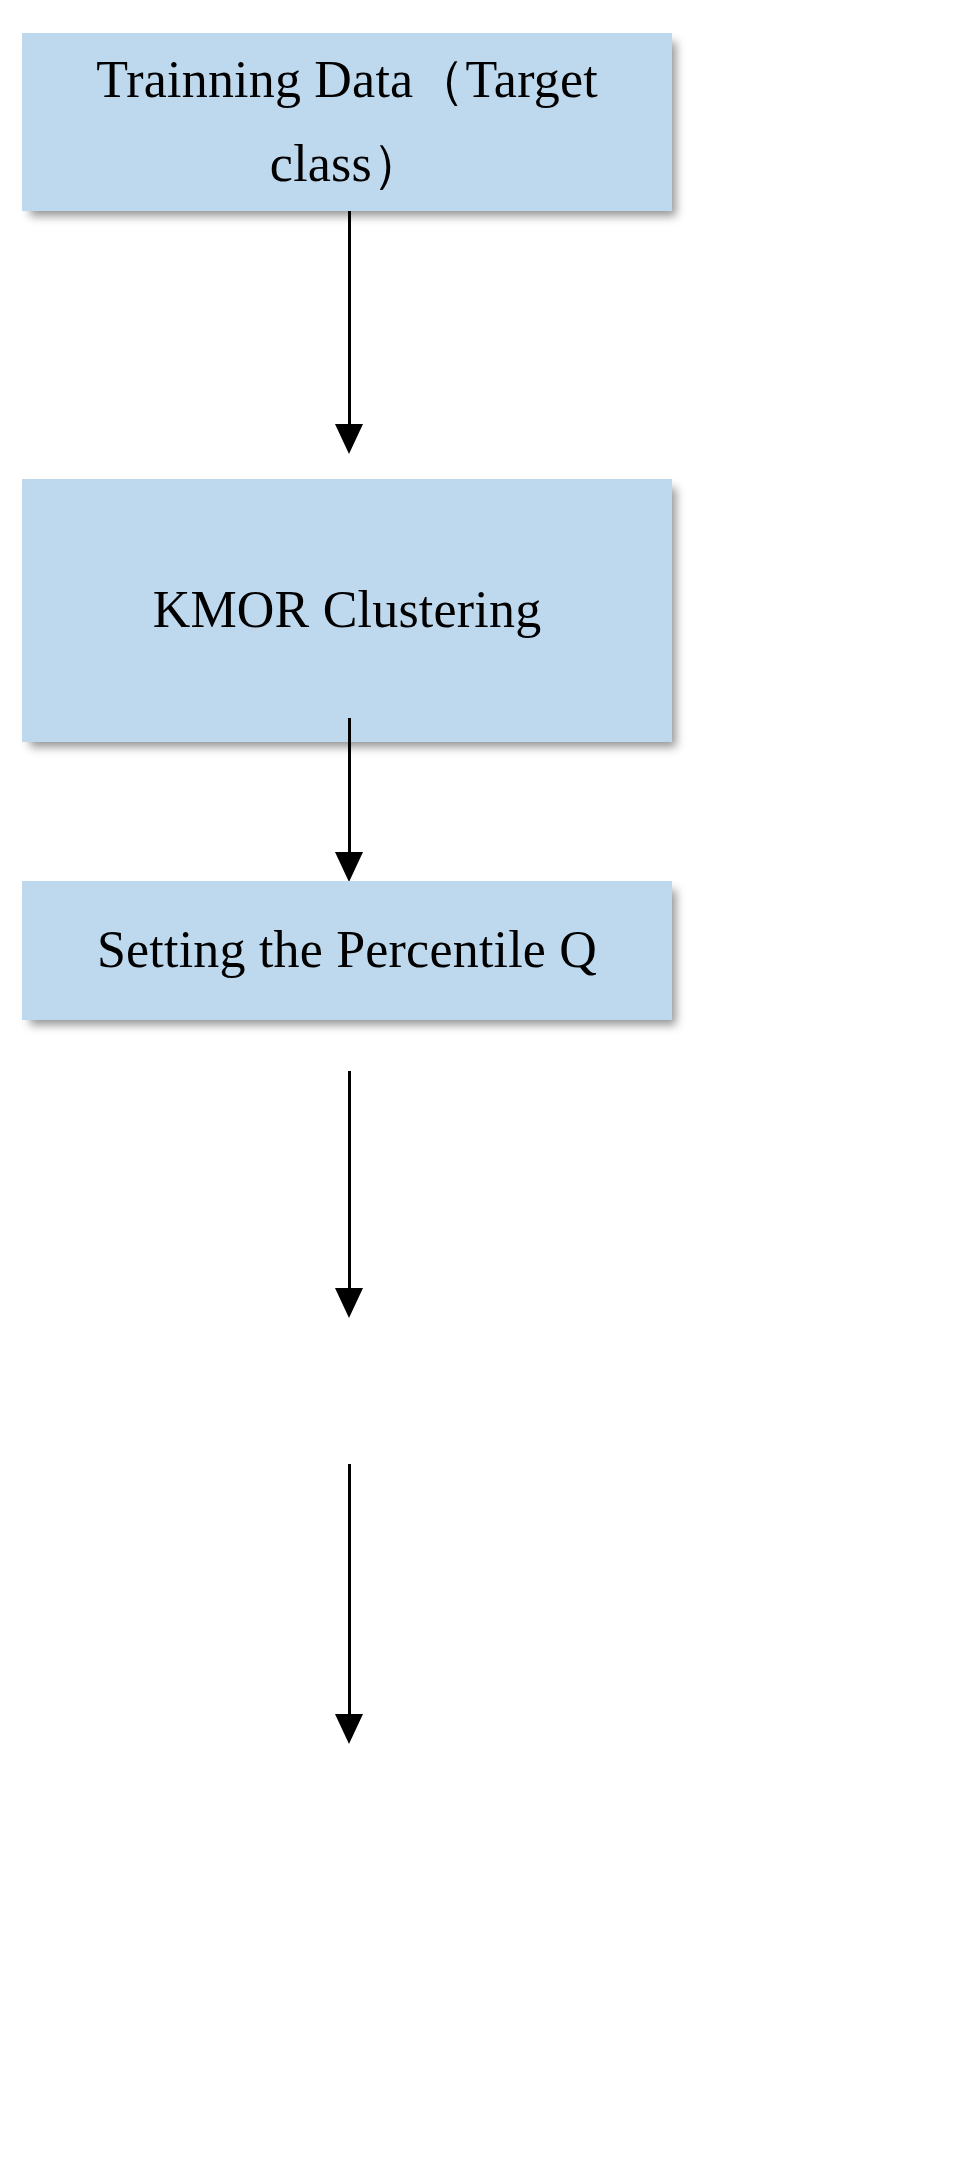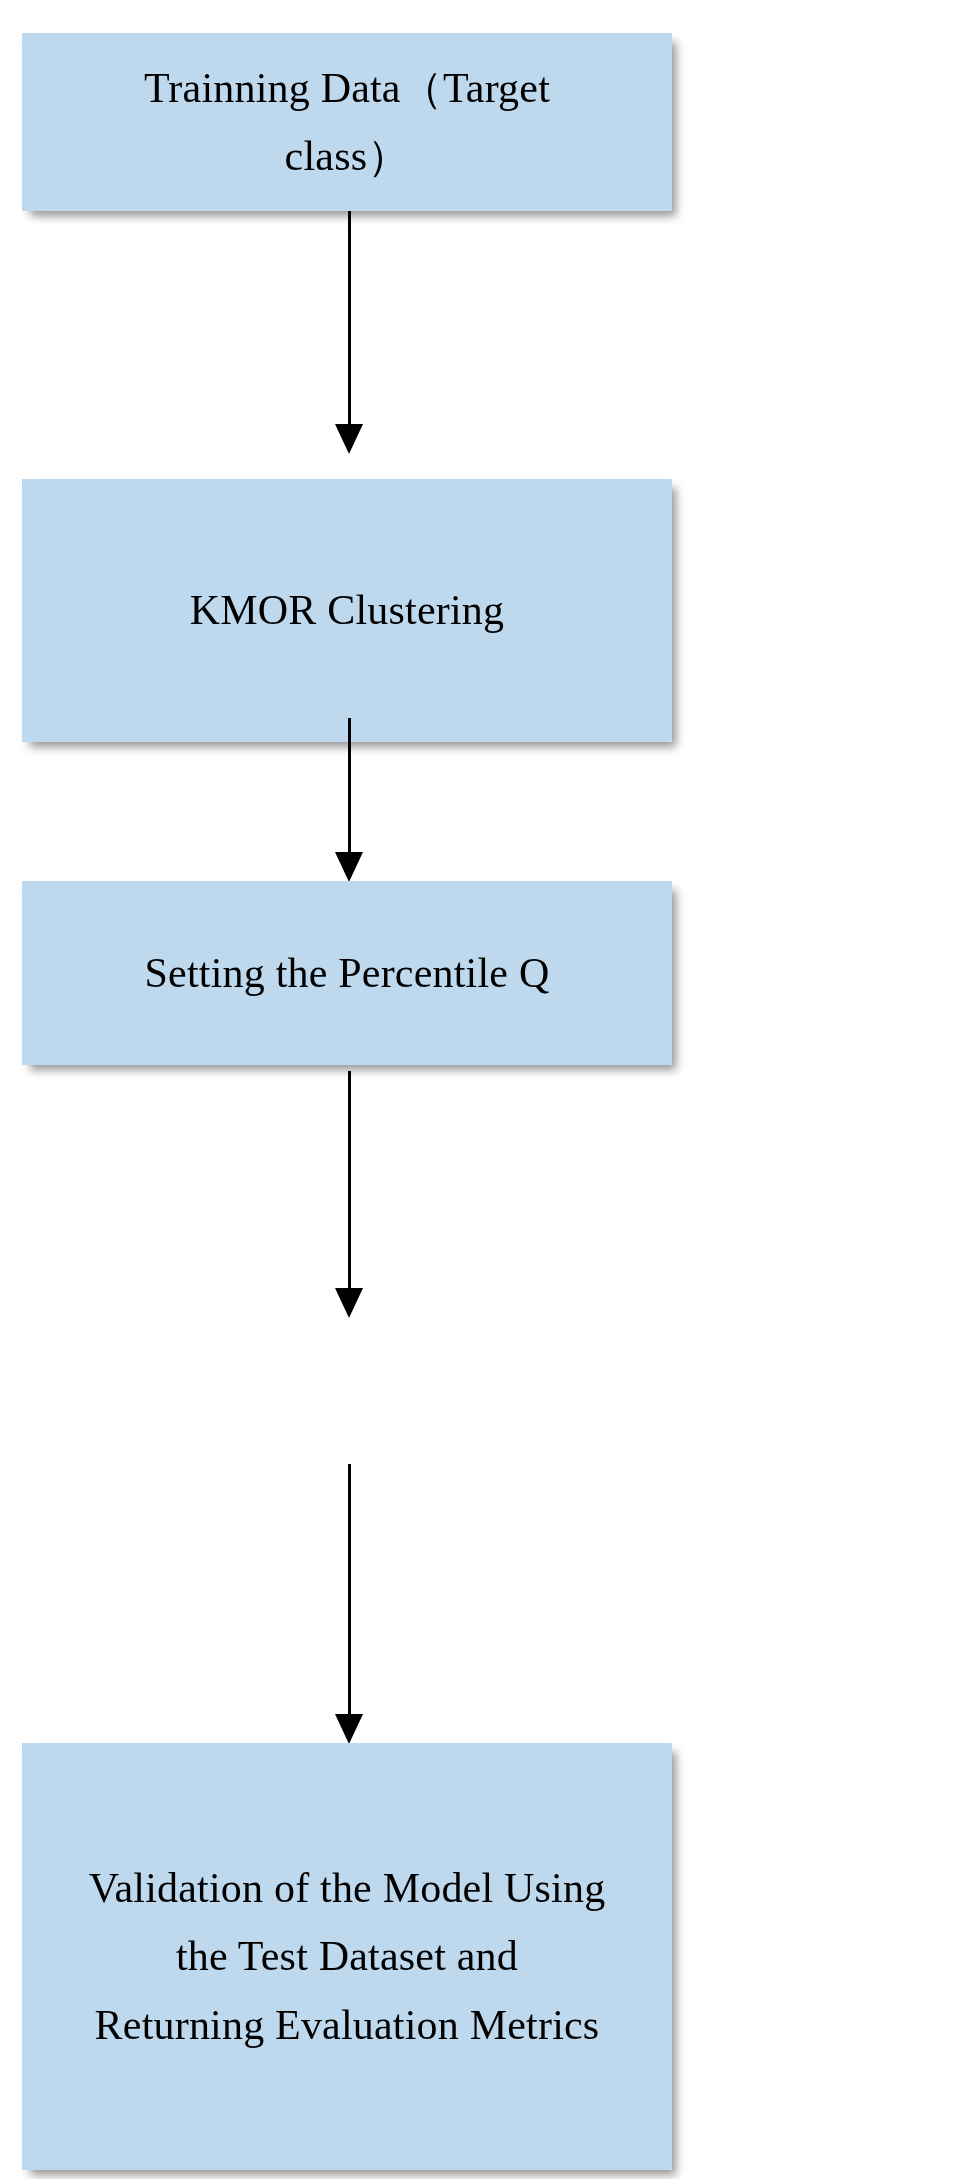--- a/index.html
+++ b/index.html
@@ -28,36 +28,36 @@
     position: absolute;
     left: 22px;
     width: 650px;
     box-sizing: border-box;
     background: #bed9ee;
     color: #000000;
     display: flex;
     align-items: center;
     justify-content: center;
     text-align: center;
-    font-size: 42px;
+    font-size: 52px;
     line-height: 1.62;
     letter-spacing: 0.2px;
     
     box-shadow: 6px 7px 9px -2px rgba(0,0,0,0.42);
   }
   .node .label {
     display: block;
     width: 92%;
     white-space: pre-line;
     padding: 0 4px;
   }
 
   #node-1 { top: 33px;   height: 178px; }
   #node-2 { top: 455px;  height: 263px; margin-top: 24px; }
-  #node-3 { top: 881px;  height: 184px; }
+  #node-3 { top: 881px;  height: 139px; }
   #node-4 { top: 1317px; height: 147px; }
   #node-5 { top: 1743px; height: 427px; }
 
   
   .connector {
     position: absolute;
     left: 341px;
     width: 16px;
   }
   .connector .shaft {
@@ -126,19 +126,14 @@
     <div class="shaft"></div>
     <div class="head"></div>
   </div>
 
 
   <div class="connector" id="connector-4">
     <div class="shaft"></div>
     <div class="head"></div>
   </div>
 
-  <div class="node" id="node-5">
-    <span class="label">Validation of the Model Using
-the Test Dataset and
-Returning Evaluation Metrics</span>
-  </div>
 
 </div>
 
 </body></html>

